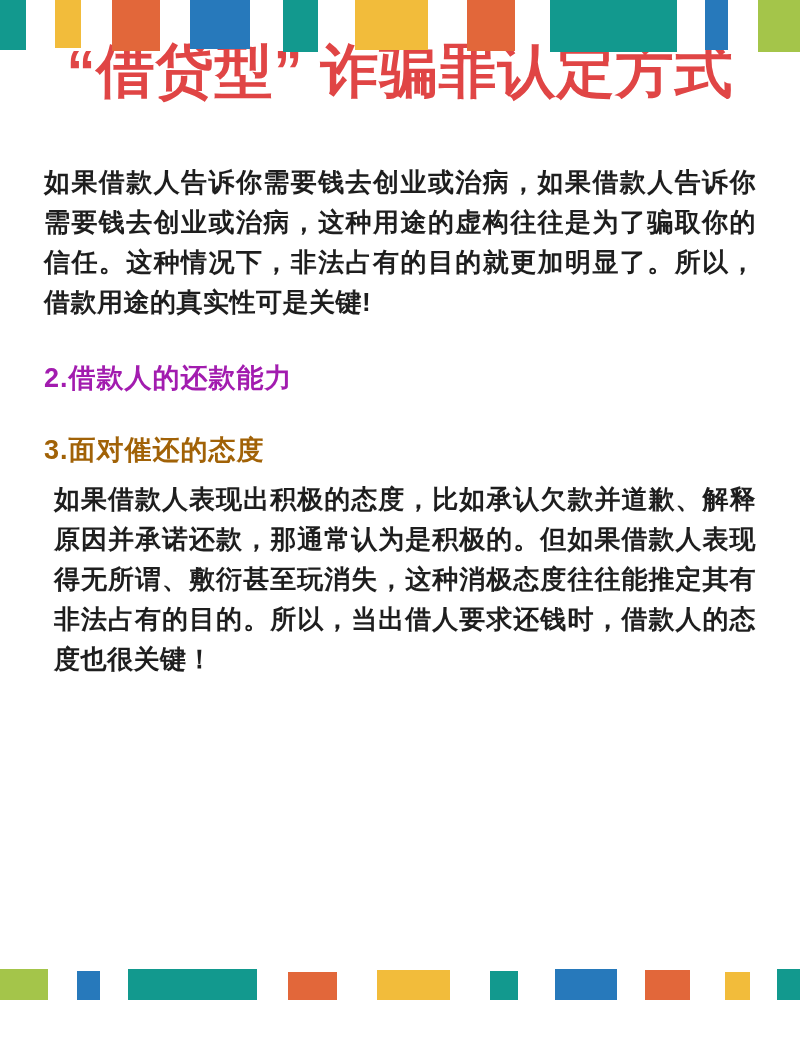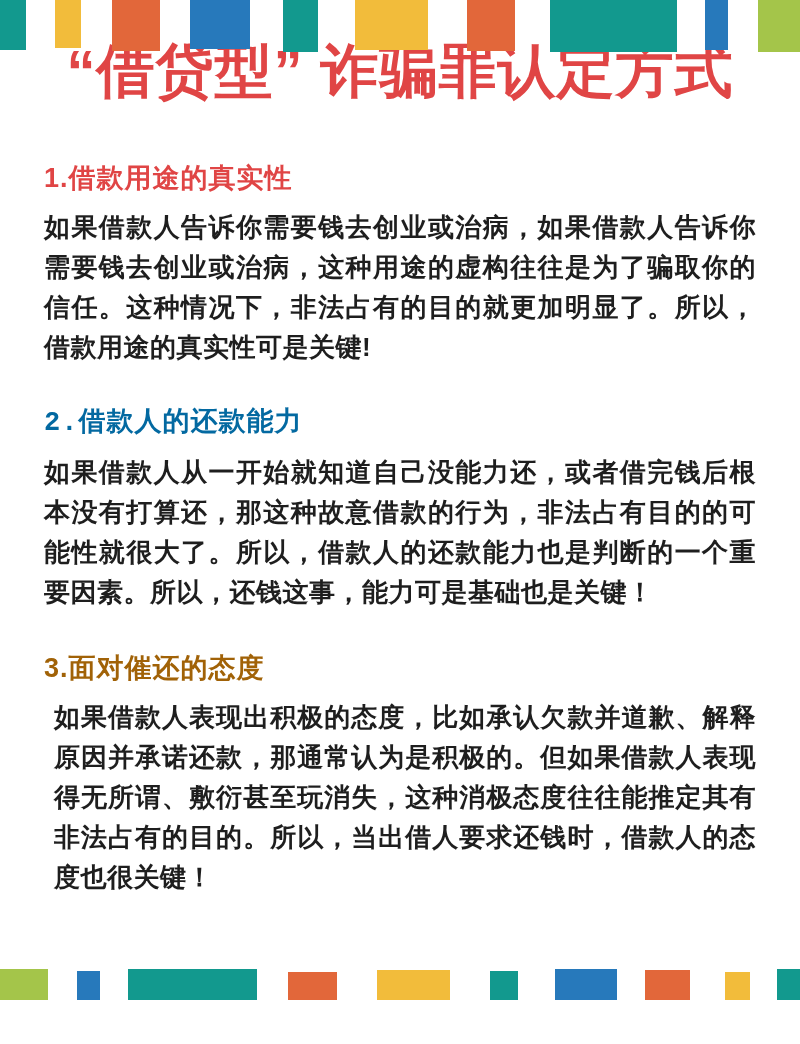--- a/index.html
+++ b/index.html
@@ -60,27 +60,25 @@
       <div class="block" style="left: 550px; width: 127px; height: 52px; background: rgb(18, 153, 142);"></div>
       <div class="block" style="left: 705px; width: 23px; height: 50px; background: rgb(39, 121, 187);"></div>
       <div class="block" style="left: 758px; width: 42px; height: 52px; background: rgb(164, 197, 74);"></div>
     </div>
 
   <h1 class="title" style="color: rgb(224, 69, 69);">“借贷型” 诈骗罪认定方式</h1>
 
   <div class="content">
 
     <div class="section first">
-      <div class="section-heading" style="color: rgb(224, 69, 69);">1.借款用途的真实性</div>
       <div class="section-body" style="color: rgb(30, 30, 30);">如果借款人告诉你需要钱去创业或治病，如果借款人告诉你需要钱去创业或治病，这种用途的虚构往往是为了骗取你的信任。这种情况下，非法占有的目的就更加明显了。所以，借款用途的真实性可是关键!</div>
     </div>
 
     <div class="section">
-      <div class="section-heading" style="color: #0369a1; font-family: Liberation Mono, monospace;">2.借款人的还款能力</div>
-      <div class="section-body" style="color: rgb(30, 30, 30);">如果借款人从一开始就知道自己没能力还，或者借完钱后根本没有打算还，那这种故意借款的行为，非法占有目的的可能性就很大了。所以，借款人的还款能力也是判断的一个重要因素。所以，还钱这事，能力可是基础也是关键！</div>
+      <div class="section-heading" style="color: #a21caf;">2.借款人的还款能力</div>
     </div>
 
     <div class="section">
       <div class="section-heading" style="color: #a16207;">3.面对催还的态度</div>
       <div class="section-body" style="color: rgb(30, 30, 30); margin-left: 10px;">如果借款人表现出积极的态度，比如承认欠款并道歉、解释原因并承诺还款，那通常认为是积极的。但如果借款人表现得无所谓、敷衍甚至玩消失，这种消极态度往往能推定其有非法占有的目的。所以，当出借人要求还钱时，借款人的态度也很关键！</div>
     </div>
 
   </div>
 
   <div class="strip strip-bottom">

